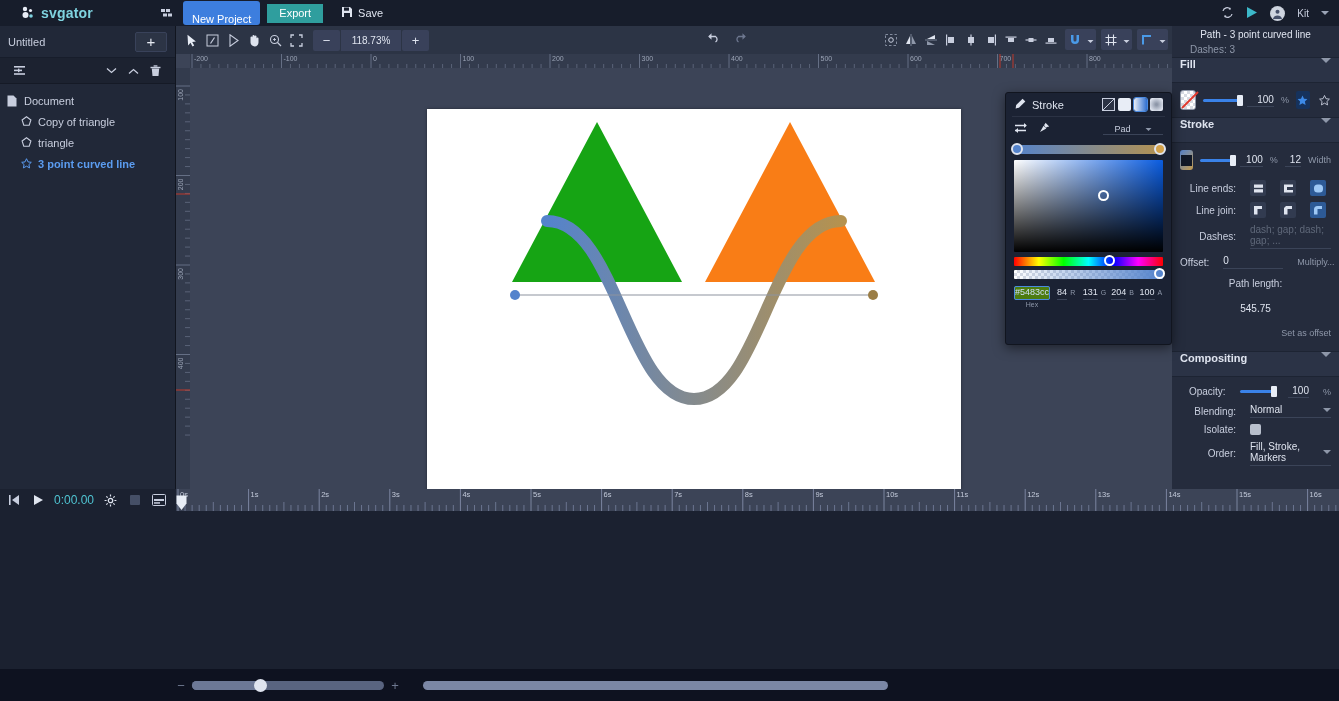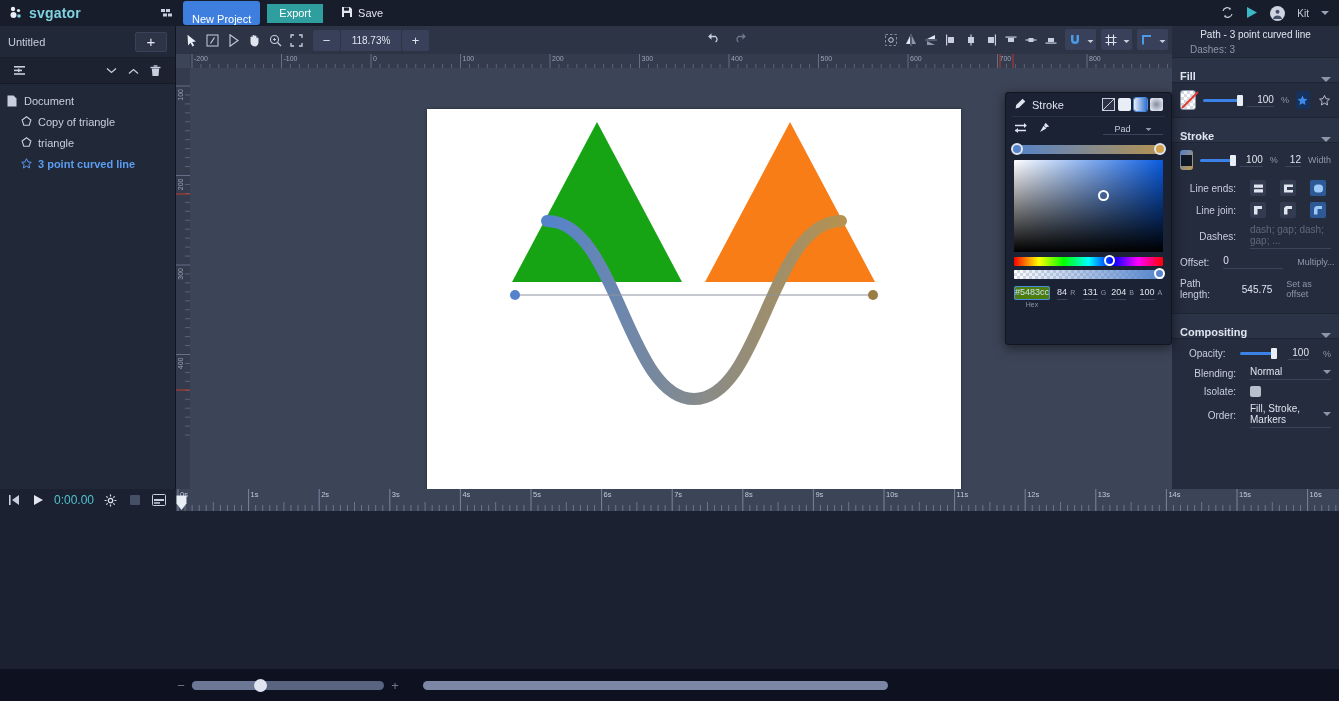--- a/index.html
+++ b/index.html
@@ -9,21 +9,21 @@
     background:#1b2130; color:#c8cede; font-size:11px;
     -webkit-font-smoothing:antialiased;
   }
   .app{ position:relative; width:1339px; height:701px; }
 
   
   .header{
     position:absolute; left:0; top:0; width:1339px; height:26px;
     background:#171d2b; display:flex; align-items:center;
   }
-  .logo{ display:flex; align-items:center; gap:5px; padding-left:8px; width:155px; }
+  .logo{ display:flex; align-items:center; gap:5px; padding-left:20px; width:155px; }
   .logo-mark{ width:16px; height:16px; position:relative; }
   .logo-text{ font-size:14px; font-weight:bold; color:#7fd3e0; letter-spacing:.2px; }
   .hdr-grid-icon{ margin-left:4px; width:16px; height:16px; display:flex; align-items:center; justify-content:center; }
   .btn-newproject{
     background:#3d7ede; color:#fff; border:none; border-radius:3px;
     height:19px; padding:12px 9px; font-size:11px; margin-left:8px; cursor:pointer;
     font-family:"Liberation Sans", sans-serif;
   }
   .btn-export{
     background:#2f9e9e; color:#fff; border:none; border-radius:0;
@@ -116,21 +116,21 @@
   .rightpanel{
     position:absolute; left:1172px; top:26px; width:167px; height:463px;
     background:#252c3d; overflow:hidden;
   }
   .rp-head{
     height:18px; text-align:center; font-size:10px; color:#dfe4ef;
     padding-top:3px; background:#252c3d;
   }
   .rp-nodes{ font-size:10px; color:#8e97a9; padding:0 0 2px 18px; }
   .rp-sect{
-    height:26px; display:flex; align-items:flex-end; padding:0 8px;
+    height:26px; display:flex; align-items:flex-start; padding:0 8px;
     background:#2b3346; border-top:1px solid #1d2433; border-bottom:1px solid #1d2433;
   }
   .rp-sect b{ font-size:11px; color:#dfe4ef; }
   .rp-sect .tri{ margin-left:auto; width:0;height:0;border-left:5px solid transparent;border-right:5px solid transparent;border-top:5px solid #8e97a9;}
   .rp-row{ display:flex; align-items:center; padding:7px 8px; gap:7px; }
   .swatch{ width:20px;height:20px; border-radius:3px; cursor:pointer; }
   .slider{ position:relative; width:48px; height:3px; background:#3a82e8; border-radius:2px; }
   .slider .knob{ position:absolute; right:-3px; top:-4px; width:6px; height:11px; background:#e8edf6; border-radius:1px; }
   .numfield{
     width:34px; font-size:10px; color:#dfe4ef; text-align:right;
@@ -829,21 +829,21 @@
       <span class="lbl-r">Dashes:</span>
       <span class="txtfield ph">dash; gap; dash; gap; ...</span>
     </div>
 
     <div class="rp-inprow">
       <span class="lbl-r">Offset:</span>
       <span class="txtfield" style="flex:0 0 60px">0</span>
       <span class="link-a">Multiply...</span>
     </div>
 
-    <div class="rp-inprow" style="padding-top:6px;">
+    <div class="rp-inprow" style="padding-top:6px;flex-direction:column;">
       <span style="font-size:10px;color:#c8cede;">Path length:</span>
       <span style="font-size:10px;color:#dfe4ef;">545.75</span>
       <span class="link-a" style="margin-left:auto;">Set as offset</span>
     </div>
 
     <div class="rp-sect" style="margin-top:10px">
       <b>Compositing</b>
       <span class="tri"></span>
     </div>
 

